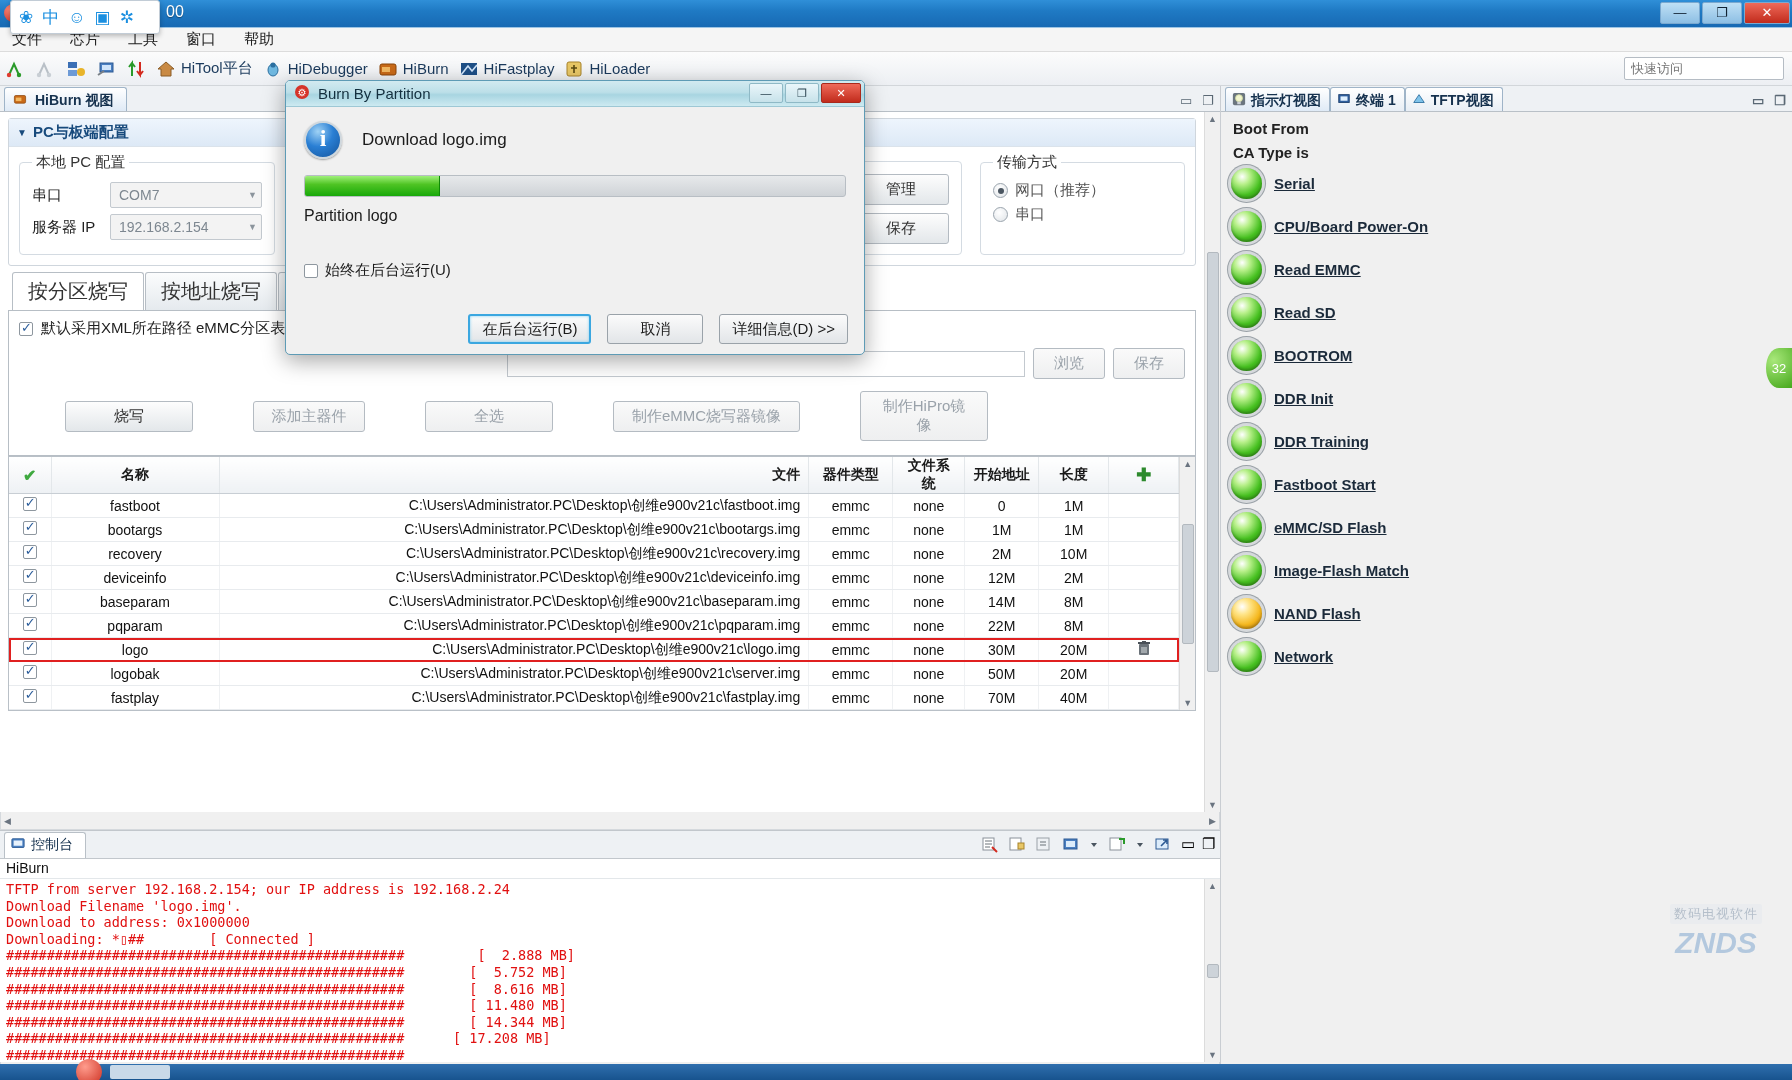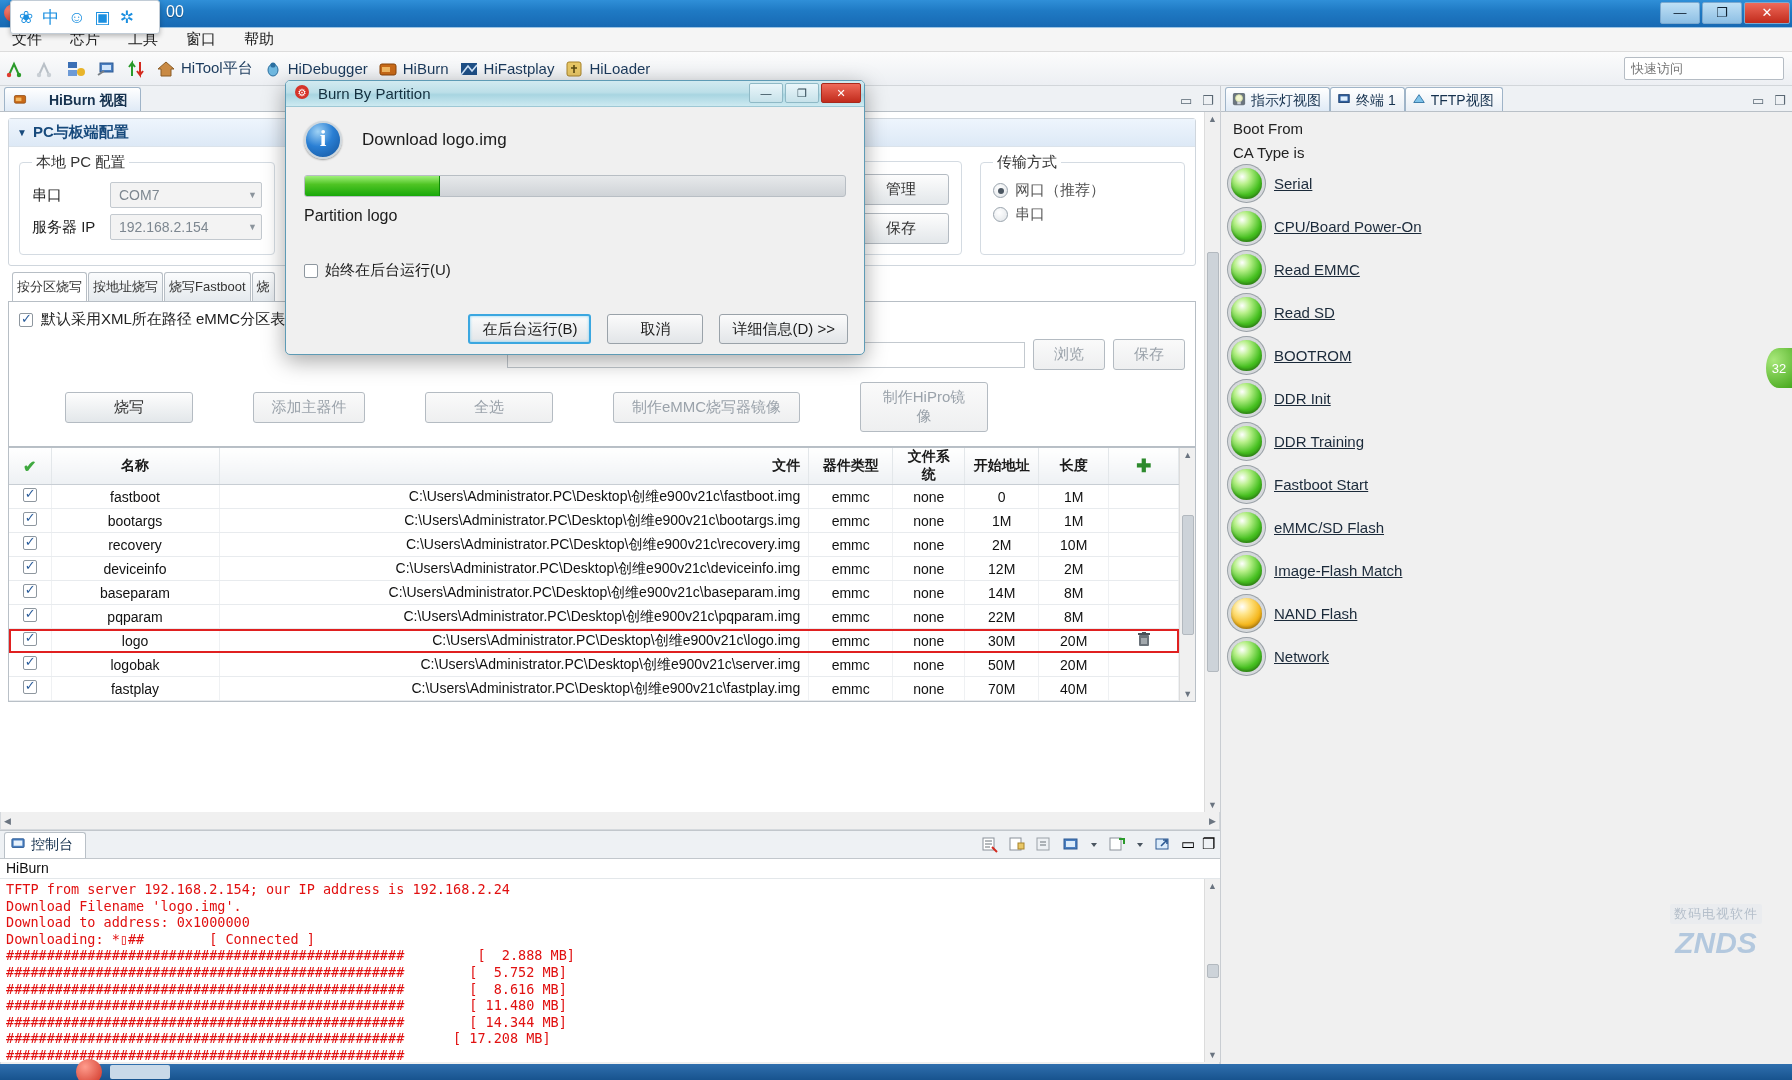--- a/index.html
+++ b/index.html
@@ -57,28 +57,28 @@
   .tb-grp { display:flex; align-items:center; gap:5px; cursor:pointer; font-size:15px; color:#1b3a5c;}
   #quickaccess {
     position:absolute; right:8px; top:5px; width:160px; height:23px;
     border:1px solid #b5bcc4; background:#fff; font-size:13px; color:#8b5cf6;
     padding:2px 6px; border-radius:2px;
   }
   
   #body-row { flex:1; display:flex; min-height:0; }
   #left-col { width:1220px; display:flex; flex-direction:column; min-width:0;}
   #right-dock { flex:1; display:flex; flex-direction:column; background:#404040;
-                border-left:1px solid #c9cdd2; min-width:0;}
+                border-left:1px solid #c9cdd2; min-width:0;font-weight:bold;}
   
   .viewtabs {
     height:26px; background:#eef1f4; border-bottom:1px solid #b9c0c7;
     display:flex; align-items:flex-end; padding-left:4px; position:relative;
   }
   .viewtab {
-    height:24px; padding:2px 12px 0 8px; display:flex; align-items:center; gap:22px;
+    height:24px; padding:2px 12px 0 8px; display:flex; align-items:center; gap:8px;
     background:linear-gradient(180deg,#ffffff,#e8eef5);
     border:1px solid #9fb4c8; border-bottom:none; border-radius:3px 3px 0 0;
     font-size:14px; color:#16324f; cursor:pointer;
   }
   .viewtab.active { background:linear-gradient(180deg,#ffffff,#dfeaf6); font-weight:bold;}
   .dock-btns{ position:absolute; right:6px; bottom:3px; display:flex; gap:10px; color:#5a6874;}
   .dock-btns span{ cursor:pointer; font-size:13px; }
   
   #main-panel { flex:1; display:flex; min-height:0; background:#fff; position:relative; }
   #main-inner { flex:1; padding:6px 8px 0 8px; overflow:hidden; position:relative; }
@@ -119,22 +119,22 @@
   .radio { display:flex; align-items:center; gap:7px; font-size:15px; color:#555; margin:5px 0; cursor:pointer;}
   .rdot { width:15px;height:15px;border-radius:50%;border:1px solid #9aa4ad;
           background:radial-gradient(circle at 40% 35%,#fff,#dfe3e7);
           display:inline-block; position:relative;}
   .rdot.on::after{ content:""; position:absolute; left:3.5px; top:3.5px; width:6px;height:6px;
                    border-radius:50%; background:#4b5661;}
   
   .btabs { display:flex; align-items:flex-end; margin:6px 0 0 4px; }
   .btab {
     border:1px solid #b7bec5; border-bottom:none; border-radius:3px 3px 0 0;
-    background:linear-gradient(180deg,#fbfcfd,#e5eaee); padding:5px 4px;
-    font-size:13px; color:#333; margin-right:1px; cursor:pointer;
+    background:linear-gradient(180deg,#fbfcfd,#e5eaee); padding:5px 15px;
+    font-size:20px; color:#333; margin-right:1px; cursor:pointer;
   }
   .btab.active { background:#fff; font-weight:normal; }
   .btabs-body { border:1px solid #b7bec5; padding:8px 10px 6px 10px; background:#fff;}
   .chkline { display:flex; align-items:center; gap:8px; font-size:15px; color:#222; }
   .chk { width:14px;height:14px;border:1px solid #8e979f;background:#fff;display:inline-block;
          position:relative; border-radius:2px;}
   .chk.on::after{ content:"✓"; position:absolute; left:1px; top:-3px; font-size:13px; color:#2b5d9b;}
   .path-row { display:flex; align-items:center; gap:8px; margin-top:10px; }
   .textinput { height:26px; border:1px solid #c3c9cf; background:#fff; flex:1; }
   .actionrow { display:flex; align-items:center; gap:60px; margin:12px 0 8px 46px;}

